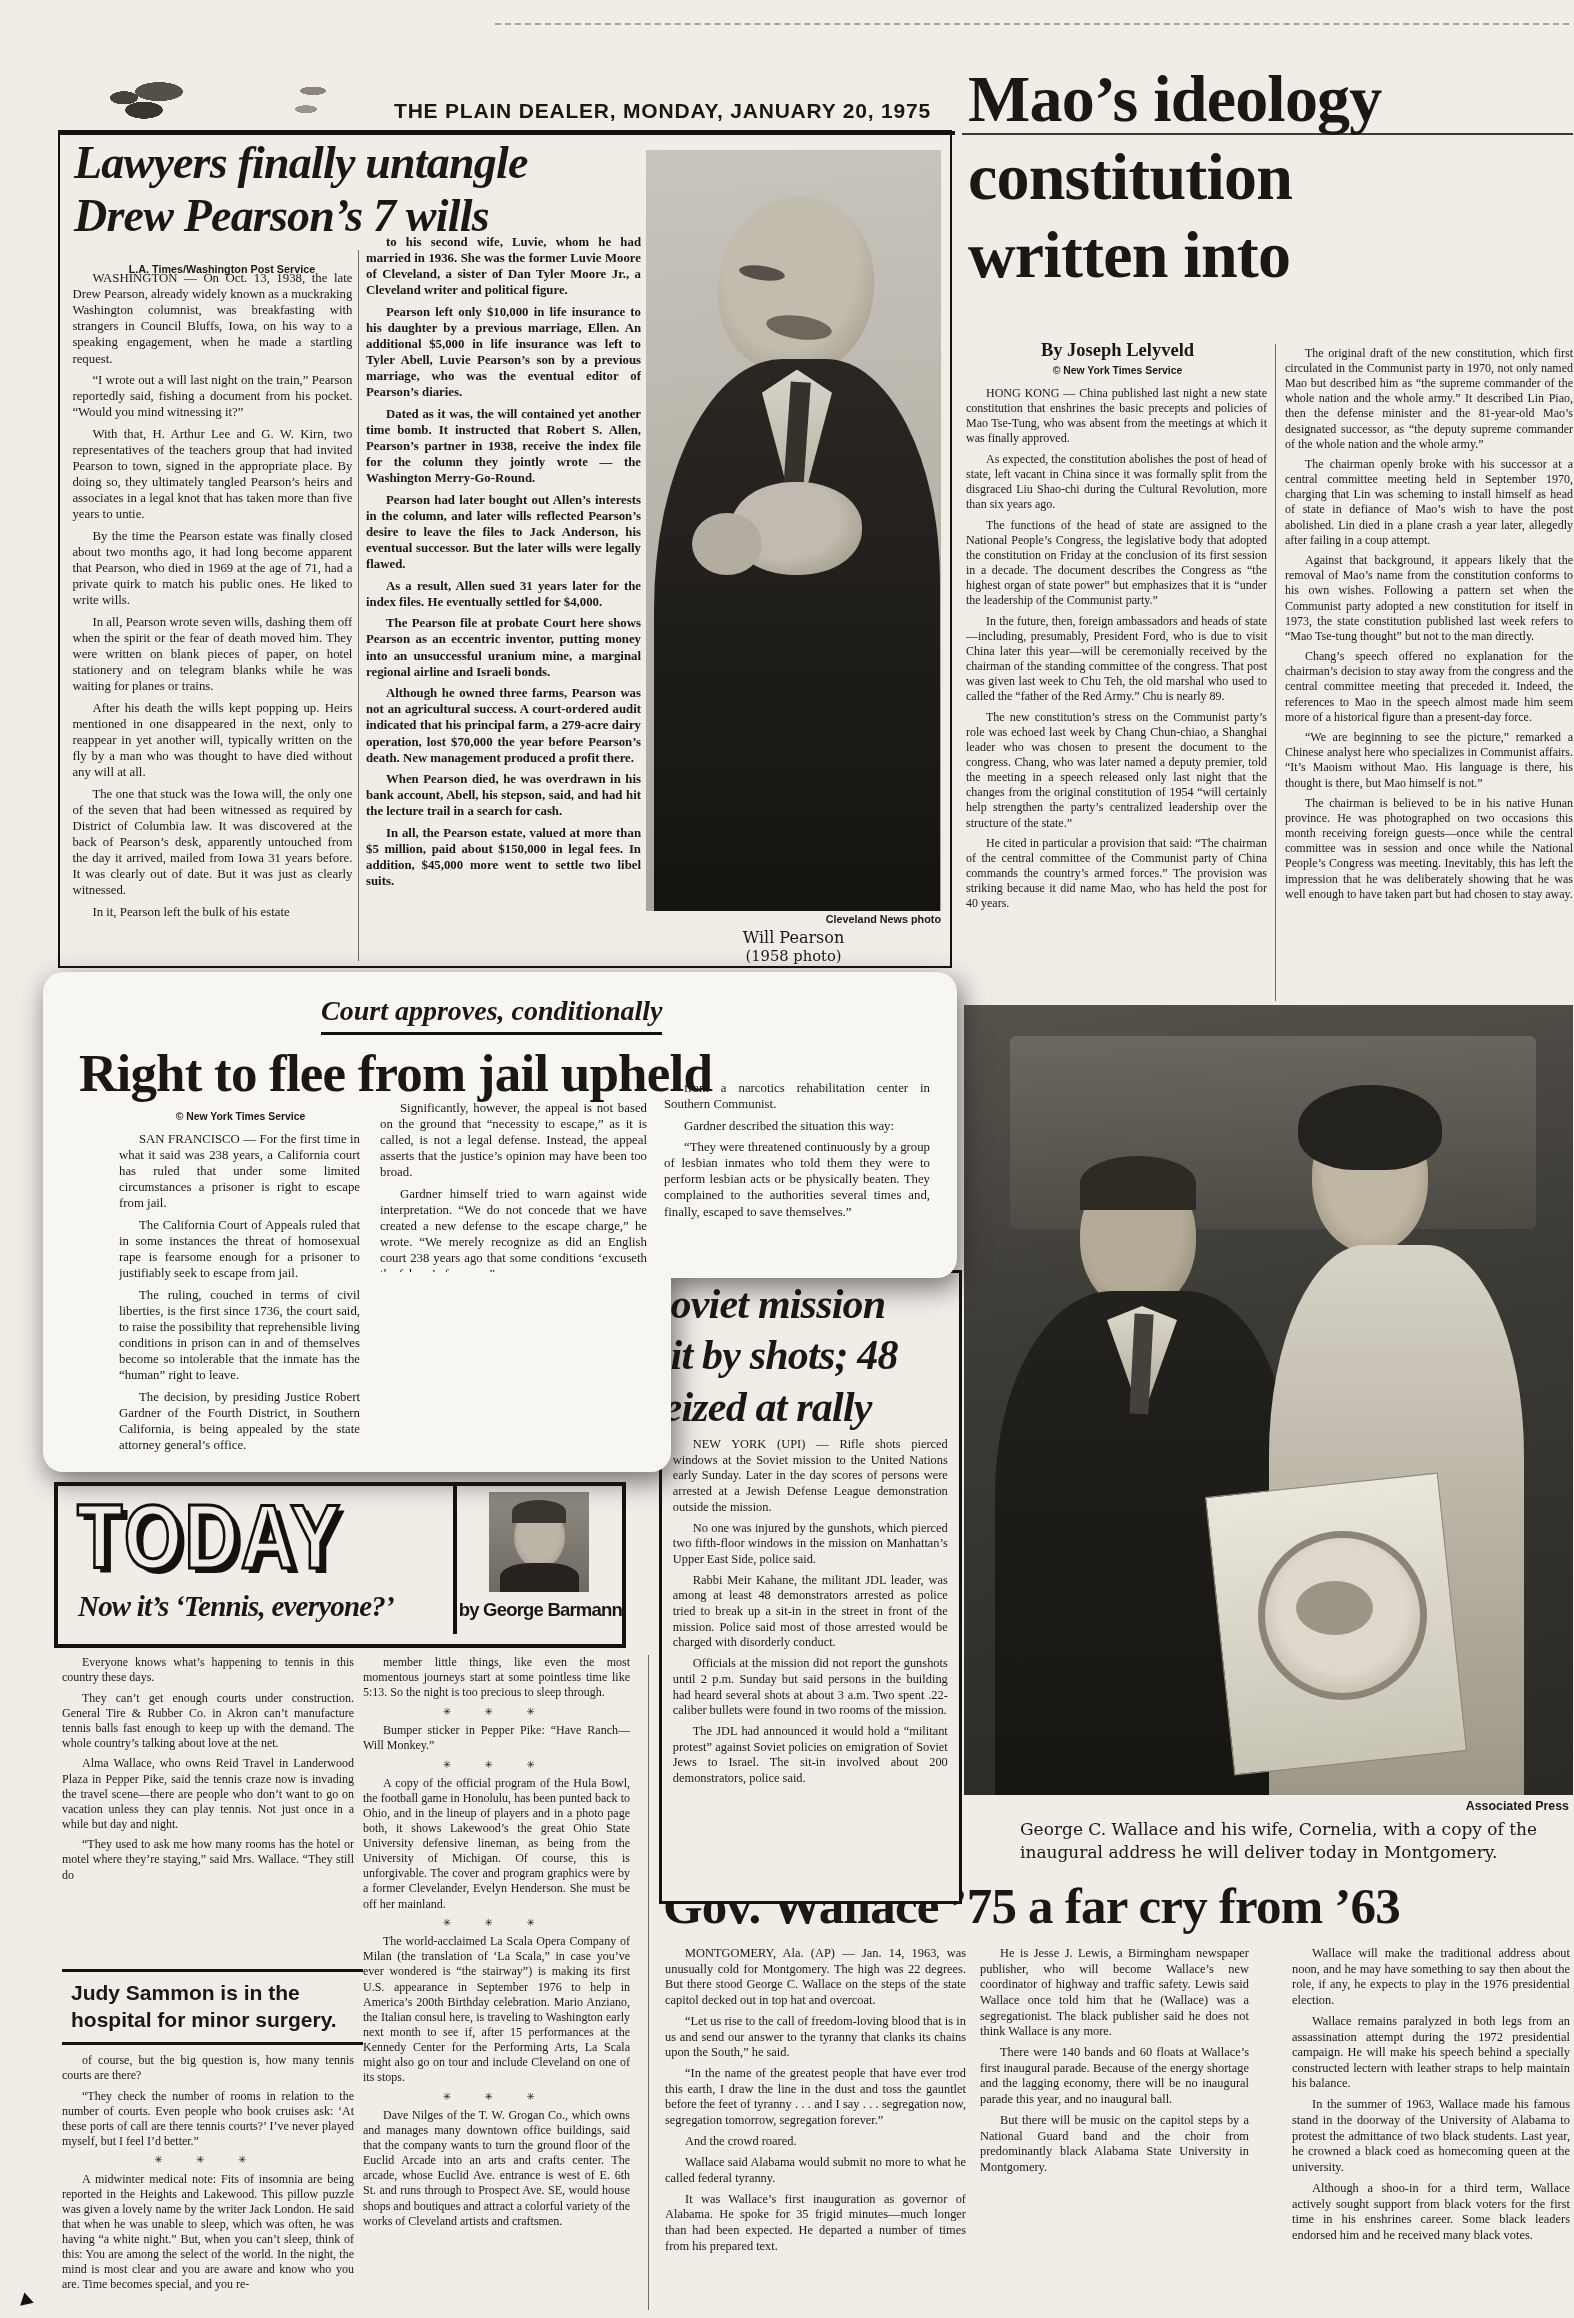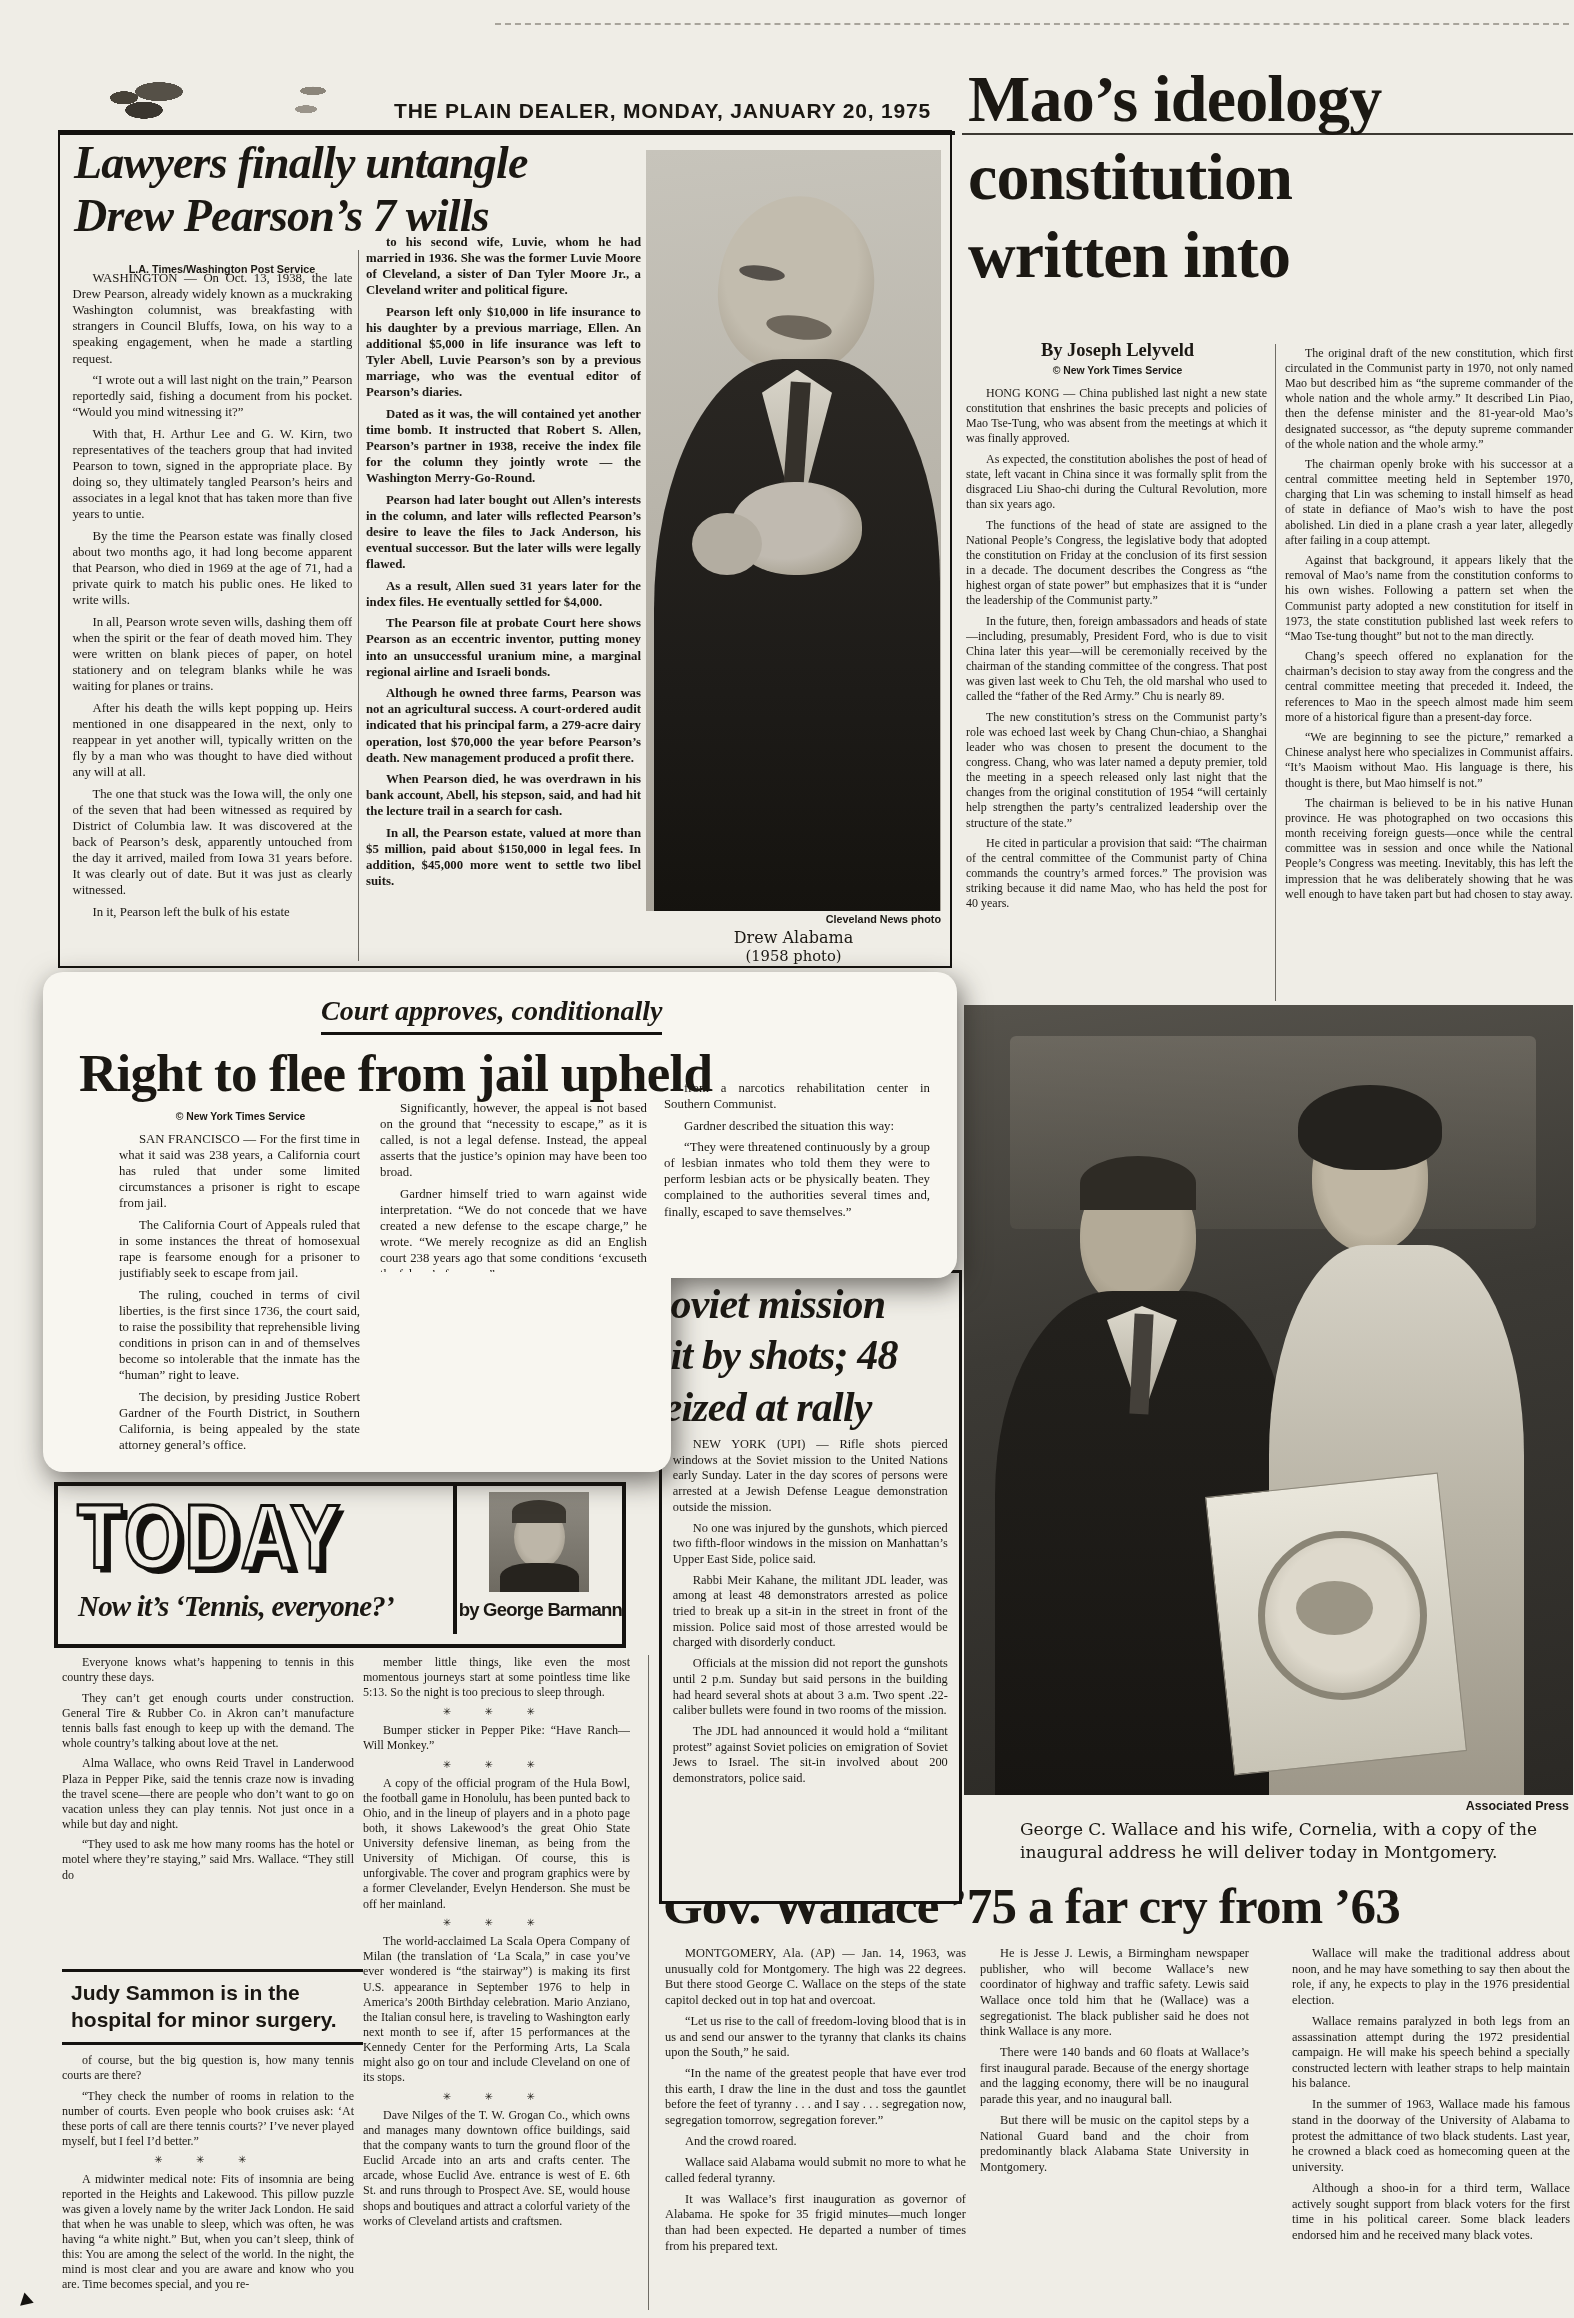--- a/index.html
+++ b/index.html
@@ -90,21 +90,21 @@
       <div class="abs" style="left:73px;top:46px;width:155px;height:178px;border-radius:50% 50% 46% 46%;background:radial-gradient(ellipse at 45% 40%,#c2bcae 0 55%,#a29a8b 90%);transform:rotate(8deg);"></div>
       <div class="abs" style="left:93px;top:116px;width:46px;height:14px;border-radius:50%;background:#55504a;transform:rotate(8deg);"></div>
       <div class="abs" style="left:120px;top:166px;width:66px;height:23px;border-radius:50%;background:#6e675c;transform:rotate(8deg);"></div>
       <div class="abs" style="left:7.7px;top:209px;width:286px;height:556px;border-radius:45% 40% 0 0;background:linear-gradient(180deg,#2a2723 0%,#1d1b18 60%,#15130f 100%);"></div>
       <div class="abs" style="left:116px;top:220px;width:70px;height:116px;background:linear-gradient(180deg,#d9d5ca,#b7b2a5);clip-path:polygon(50% 0,100% 20%,65% 100%,35% 100%,0 20%);"></div>
       <div class="abs" style="left:141px;top:232px;width:20px;height:108px;background:#35312b;transform:rotate(4deg);"></div>
       <div class="abs" style="left:85px;top:332px;width:131px;height:93px;border-radius:48%;background:radial-gradient(ellipse at 40% 40%,#c0bab0 0 50%,#99937f 95%);"></div>
       <div class="abs" style="left:46px;top:363px;width:70px;height:62px;border-radius:50%;background:#b3ada1;"></div>
     </div>
     <div class="abs credit" style="left:587px;top:779px;width:294px;font-size:10.8px;">Cleveland News photo</div>
-    <div class="abs caption" style="left:586px;top:793px;width:295px;text-align:center;font-size:16px;">Drew Alabama</div>
+    <div class="abs caption" style="left:586px;top:793px;width:295px;text-align:center;font-size:16px;">Will Pearson</div>
     <div class="abs caption" style="left:586px;top:812px;width:295px;text-align:center;font-size:14.7px;">(1958 photo)</div>
   </div>
 
   <div class="abs hl-serif" style="left:968px;top:60px;font-size:66px;line-height:1.18;">
     <div>Mao’s ideology</div>
     <div>constitution</div>
     <div>written into</div>
   </div>
   <div class="abs" style="left:966px;top:340px;width:303px;text-align:center;font-weight:bold;font-size:18.5px;font-family:'Liberation Serif',serif;">By Joseph Lelyveld</div>
   <div class="abs svc" style="left:966px;top:365px;width:303px;">© New York Times Service</div>
@@ -236,19 +236,19 @@
     </div>
   <div class="abs col" style="left:980px;top:1946px;width:269px;height:368px;font-size:12.4px;">
       <p>He is Jesse J. Lewis, a Birmingham newspaper publisher, who will become Wallace’s new coordinator of highway and traffic safety. Lewis said Wallace once told him that he (Wallace) was a segregationist. The black publisher said he does not think Wallace is any more.</p>
       <p>There were 140 bands and 60 floats at Wallace’s first inaugural parade. Because of the energy shortage and the lagging economy, there will be no inaugural parade this year, and no inaugural ball.</p>
       <p>But there will be music on the capitol steps by a National Guard band and the choir from predominantly black Alabama State University in Montgomery.</p>
     </div>
   <div class="abs col" style="left:1292px;top:1946px;width:278px;height:368px;font-size:12.4px;">
       <p>Wallace will make the traditional address about noon, and he may have something to say then about the role, if any, he expects to play in the 1976 presidential election.</p>
       <p>Wallace remains paralyzed in both legs from an assassination attempt during the 1972 presidential campaign. He will make his speech behind a specially constructed lectern with leather straps to help maintain his balance.</p>
       <p>In the summer of 1963, Wallace made his famous stand in the doorway of the University of Alabama to protest the admittance of two black students. Last year, he crowned a black coed as homecoming queen at the university.</p>
-      <p>Although a shoo-in for a third term, Wallace actively sought support from black voters for the first time in his political career. Some black leaders endorsed him and he received many black votes.</p>
+      <p>Although a shoo-in for a third term, Wallace actively sought support from black voters for the first time in his enshrines career. Some black leaders endorsed him and he received many black votes.</p>
     </div>
 
   <div class="abs" style="left:21.6px;top:2294px;width:0;height:0;border-left:12.4px solid #14120f;border-top:7.7px solid transparent;border-bottom:7.7px solid transparent;transform:rotate(18deg);"></div>
 
 </div>
 
 
 </body></html>

